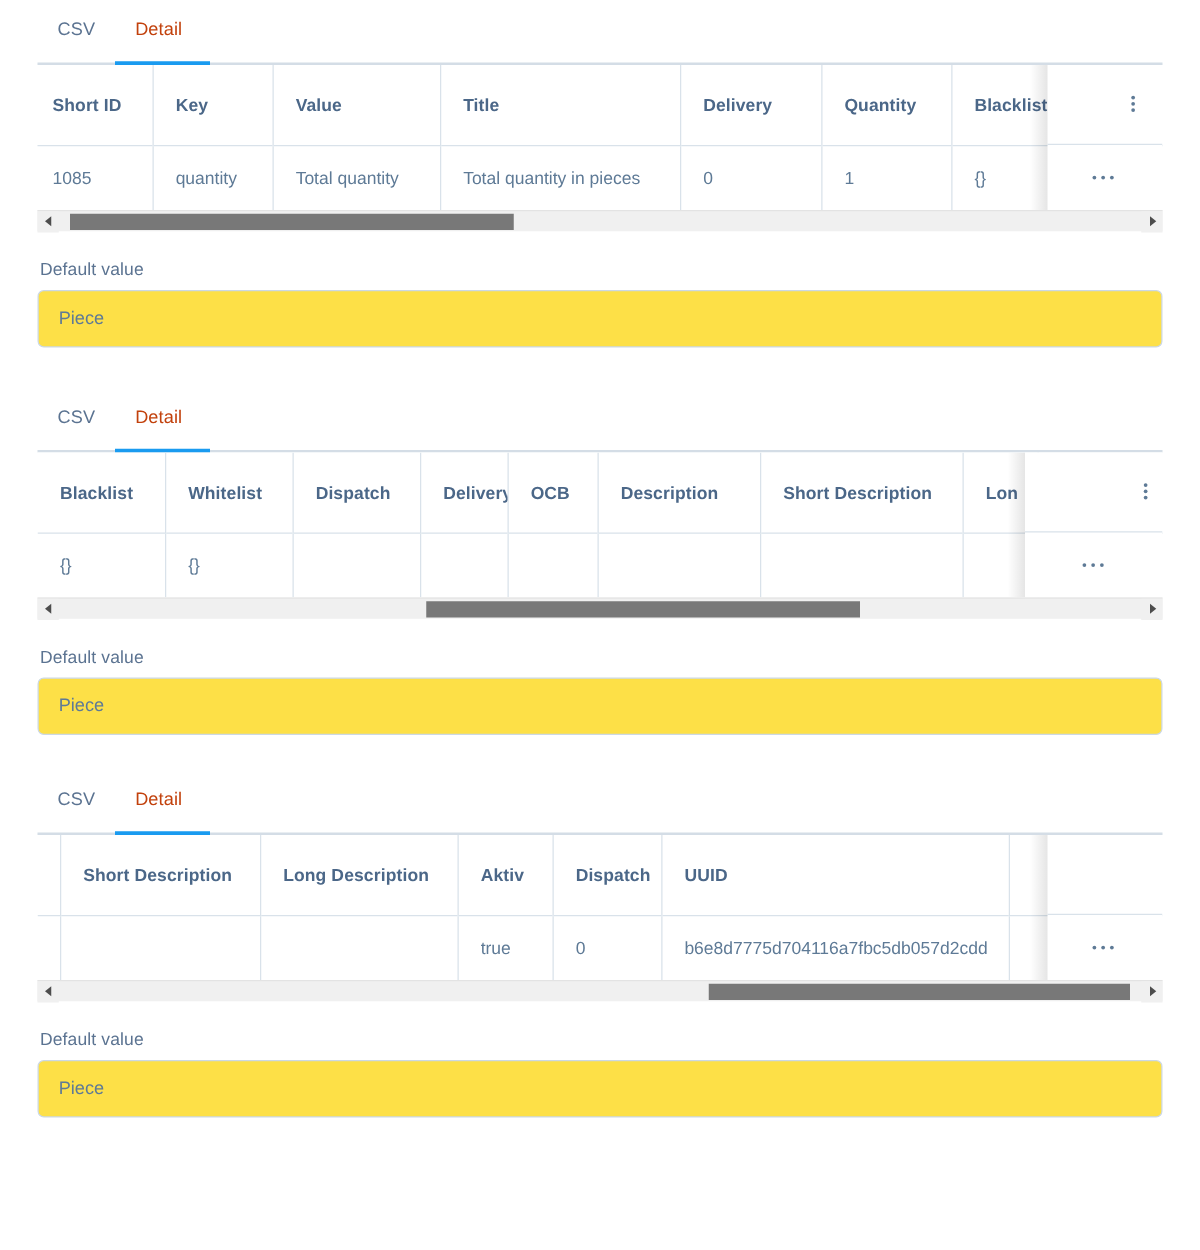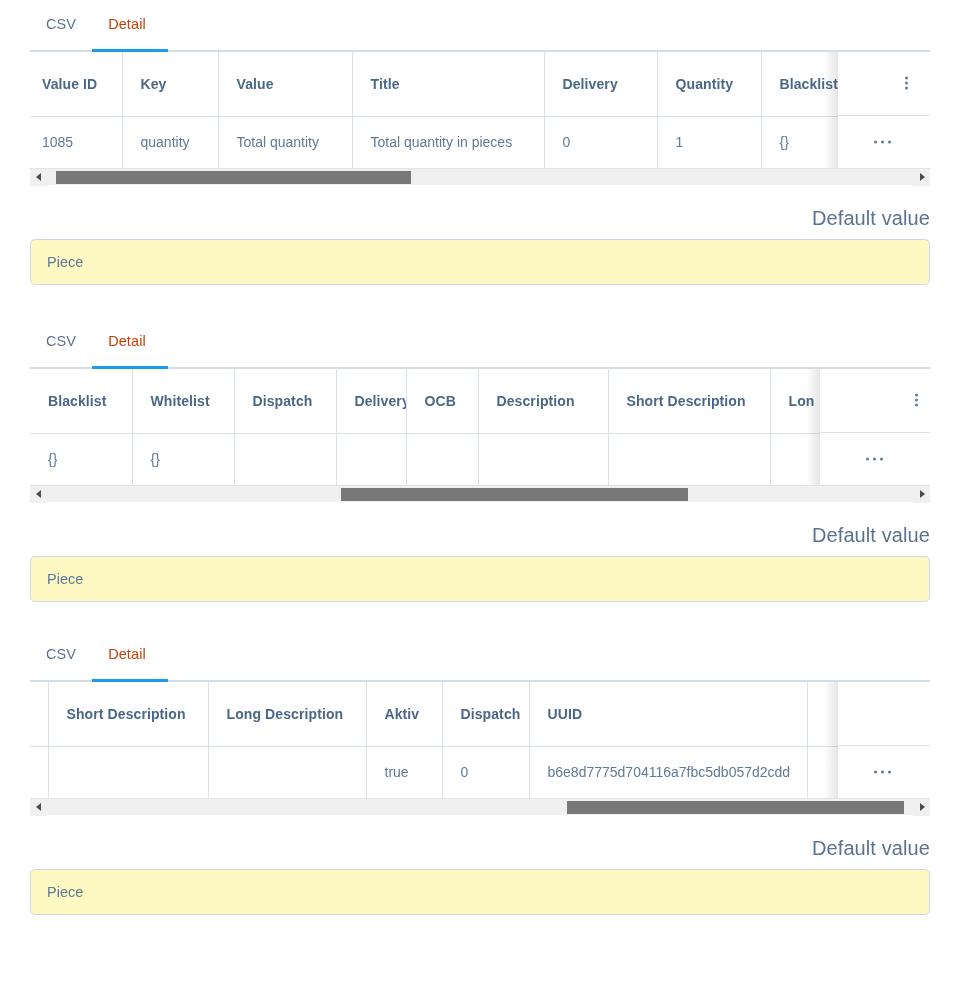--- a/index.html
+++ b/index.html
@@ -146,36 +146,35 @@
     border-top: 4px solid transparent;
     border-bottom: 4px solid transparent;
     border-left: 5px solid #4d4d4d;
   }
   .hs-track { position: relative; flex: 1 1 auto; height: 13px; background: #f0f0f0; }
   .hs-thumb { position: absolute; top: 0; height: 13px; background: #787878; }
 
   
   .field { margin: 0 30px; }
   .field-label {
-    font-size: 20px;
+    font-size: 14px;
     color: #5b7391;
     padding: 22px 0 9px 2px;
     letter-spacing: .1px;
-    text-align: right;
   }
   .field-input {
     height: 46px;
     border: 1px solid #ccd8e4;
     border-radius: 5px;
     display: flex;
     align-items: center;
     padding: 0 16px;
     font-size: 14.5px;
     color: #5e7a96;
-    background: #fef9c3;
+    background: #fde047;
   }
   .spacer-a { height: 32px; }
   .spacer-b { height: 28px; }
 </style>
 </head>
 <body>
 
 <div class="page">
 
   <div class="section">
@@ -197,21 +196,21 @@
               <col style="width:96px">
               <col style="width:134px">
               <col style="width:192px">
             <col style="width:113px">
               <col style="width:104px">
               <col style="width:110px">
               <col style="width:93px">
           </colgroup>
           <thead>
             <tr>
-              <th>Value ID</th>
+              <th>Short ID</th>
               <th>Key</th>
               <th>Value</th>
               <th>Title</th>
               <th>Delivery</th>
               <th>Quantity</th>
               <th>Blacklist</th>
               <th style="border-right:none"></th>
             </tr>
           </thead>
           <tbody>

